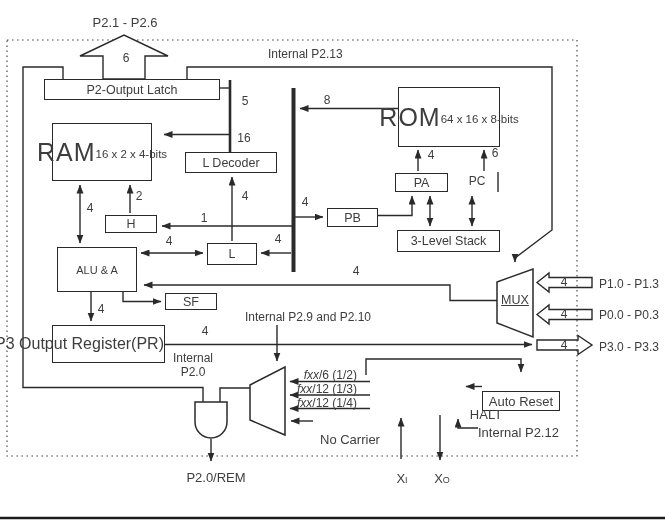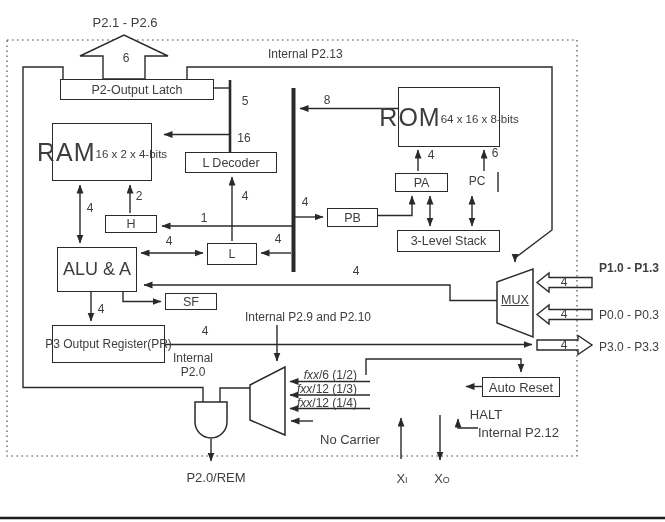--- a/index.html
+++ b/index.html
@@ -10,21 +10,21 @@
   svg.wires { position:absolute; left:0; top:0; z-index:1; }
   .box {
     position:absolute; z-index:2; box-sizing:border-box;
     border:1.6px solid #2a2a2a; background:#fff;
     display:flex; align-items:center; justify-content:center;
     font-size:12.5px; color:#3d3d3d; text-align:center; white-space:nowrap;
   }
   .box.col { flex-direction:row; }
   .big { font-size:25px; line-height:1.05; letter-spacing:1px; }
   .sub { font-size:11.5px; margin-top:3px; }
-  .two-line { font-size:12px; line-height:1.35; }
+  .two-line { font-size:16px; line-height:1.35;justify-content:flex-end; }
   .split { padding:0; }
   .split .cell { height:100%; display:flex; align-items:center; justify-content:center; font-size:13.5px; }
   .split .cell.first { border-right:1.6px solid #2a2a2a; }
   .lbl { position:absolute; z-index:3; font-size:12px; white-space:nowrap; color:#3d3d3d; }
   .lbl.c { transform:translate(-50%,-50%); }
   .lbl.r { text-align:right; }
   .lbl.f13 { font-size:13px; }
   .small { font-size:9px; }
   i { font-style:italic; }
 </style>
@@ -120,21 +120,21 @@
 
     <polygon points="250,385 285,367 285,435 250,420" fill="#ffffff" stroke="#2a2a2a" stroke-width="1.5"></polygon>
 
     <path d="M195,402 L227,402 L227,422 A16,16 0 0 1 195,422 Z" fill="#ffffff" stroke="#2a2a2a" stroke-width="1.5"></path>
 
     <polygon points="537,282.5 549,273 549,277.5 592,277.5 592,287.5 549,287.5 549,292" fill="none" stroke="#2a2a2a" stroke-width="1.4"></polygon>
     <polygon points="537,314.5 549,305 549,309.5 592,309.5 592,319.5 549,319.5 549,324" fill="none" stroke="#2a2a2a" stroke-width="1.4"></polygon>
     <polygon points="537,340 578,340 578,335.5 592,345 578,354.5 578,350 537,350" fill="none" stroke="#2a2a2a" stroke-width="1.4"></polygon>
   </svg>
 
-  <div class="box" style="left:60px; top:79px; width:154px; height:21px;">
+  <div class="box" style="left:44px; top:79px; width:176px; height:21px;">
     <span>P2-Output Latch</span>
   </div>
 
   <div class="box col" style="left:52px; top:123px; width:100px; height:58px;">
     <span class="big">RAM</span>
     <span class="sub">16 x 2 x 4-bits</span>
   </div>
 
   <div class="box" style="left:185px; top:152px; width:92px; height:21px;">
     <span>L Decoder</span>
@@ -158,35 +158,35 @@
   </div>
 
   <div class="box" style="left:105px; top:215px; width:52px; height:18px;">
     <span>H</span>
   </div>
 
   <div class="box" style="left:207px; top:243px; width:50px; height:22px;">
     <span>L</span>
   </div>
 
-  <div class="box" style="left:57px; top:247px; width:80px; height:45px; font-size:18px;">
+  <div class="box" style="left:57px; top:247px; width:80px; height:45px; font-size:11px;">
     <span>ALU &amp; A</span>
   </div>
 
   <div class="box" style="left:165px; top:293px; width:52px; height:17px;">
     <span>SF</span>
   </div>
 
   <div class="box col two-line" style="left:52px; top:325px; width:113px; height:38px;">
     <span>P3 Output Register</span>
     <span>(PR)</span>
   </div>
 
 
-  <div class="box" style="left:482px; top:377px; width:78px; height:20px; font-size:13px;">
+  <div class="box" style="left:482px; top:391px; width:78px; height:20px; font-size:13px;">
     <span>Auto Reset</span>
   </div>
 
   <div class="lbl c f13" style="left:125px; top:22px;"><span>P2.1 - P2.6</span></div>
   <div class="lbl c" style="left:126px; top:58px;"><span>6</span></div>
   <div class="lbl" style="left:268px; top:47px;"><span>Internal P2.13</span></div>
 
   <div class="lbl c" style="left:245px; top:101px;"><span>5</span></div>
   <div class="lbl c" style="left:244px; top:138px;"><span>16</span></div>
   <div class="lbl c" style="left:327px; top:100px;"><span>8</span></div>
@@ -221,17 +221,17 @@
 
   <div class="lbl c f13" style="left:402px; top:478px;"><span>X</span><span class="small">I</span></div>
   <div class="lbl c f13" style="left:442px; top:478px;"><span>X</span><span class="small">O</span></div>
 
   <div class="lbl c" style="left:515px; top:300px; font-size:12.5px;text-decoration:underline;"><span>MUX</span></div>
 
   <div class="lbl c" style="left:564px; top:282px;"><span>4</span></div>
   <div class="lbl c" style="left:564px; top:314px;"><span>4</span></div>
   <div class="lbl c" style="left:564px; top:345px;"><span>4</span></div>
 
-  <div class="lbl" style="left:599px; top:261px;font-weight:bold;"><span>P1.0 - P1.3</span></div>
+  <div class="lbl" style="left:599px; top:277px;"><span>P1.0 - P1.3</span></div>
   <div class="lbl" style="left:599px; top:308px;"><span>P0.0 - P0.3</span></div>
   <div class="lbl" style="left:599px; top:340px;"><span>P3.0 - P3.3</span></div>
 
 </div>
 
 </body></html>

